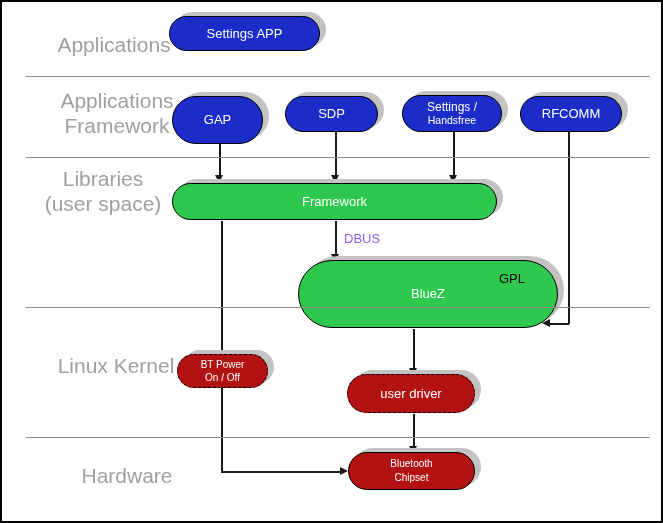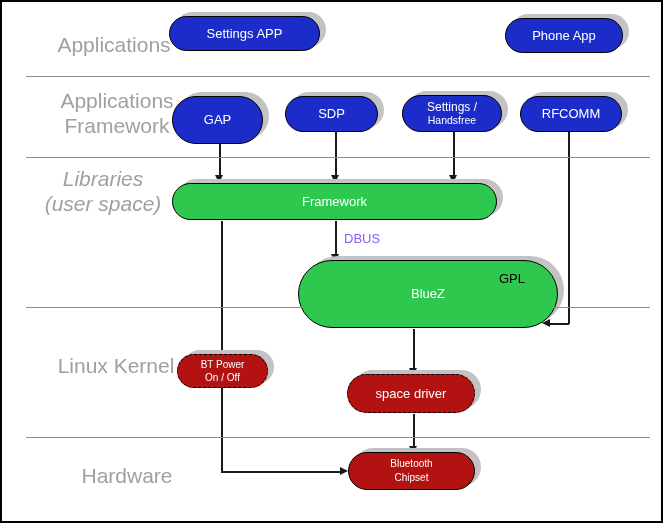--- a/index.html
+++ b/index.html
@@ -58,21 +58,21 @@
   <div class="divider" style="top:305px;"></div>
   <div class="divider" style="top:435px;"></div>
 
   <div class="layer-label" style="left:24px;top:30px;width:128px;">
     <div>Applications</div>
   </div>
   <div class="layer-label" style="left:20px;top:86px;width:142px;">
     <div>Applications</div>
     <div>Framework</div>
   </div>
-  <div class="layer-label" style="left:16px;top:164px;width:122px;font-style:italic;">
+  <div class="layer-label" style="left:16px;top:164px;width:122px;">
     <div>Libraries</div>
     <div>(user space)</div>
   </div>
   <div class="layer-label" style="left:24px;top:351px;width:132px;">
     <div>Linux Kernel</div>
   </div>
   <div class="layer-label" style="left:44px;top:461px;width:114px;">
     <div>Hardware</div>
   </div>
 
@@ -99,23 +99,20 @@
 
   <div class="vline" style="left:411px;top:327px;height:42px;"></div>
   <div class="ah down" style="left:407px;top:366px;"></div>
 
   <div class="vline" style="left:411px;top:412px;height:34px;"></div>
   <div class="ah down" style="left:407px;top:444px;"></div>
 
   <div class="pill blue" style="left:167px;top:14px;width:151px;height:35px;">
     <div>Settings APP</div>
   </div>
-  <div class="pill blue" style="left:503px;top:16px;width:118px;height:35px;">
-    <div>Phone App</div>
-  </div>
 
   <div class="pill blue" style="left:170px;top:94px;width:91px;height:48px;">
     <div>GAP</div>
   </div>
   <div class="pill blue" style="left:283px;top:94px;width:93px;height:36px;">
     <div>SDP</div>
   </div>
   <div class="pill blue" style="left:400px;top:93px;width:100px;height:37px;">
     <div style="font-size:12px;line-height:13px;">Settings /</div>
     <div class="sub">Handsfree</div>
@@ -130,21 +127,21 @@
   <div class="pill green" style="left:296px;top:258px;width:260px;height:68px;border-radius:34px;text-align:center;">
     <div class="badge-gpl">GPL</div>
     <div>BlueZ</div>
   </div>
 
   <div class="pill red dashed" style="left:175px;top:352px;width:91px;height:34px;font-size:10px;line-height:13px;text-align:center;">
     <div>BT Power</div>
     <div>On / Off</div>
   </div>
   <div class="pill red dashed" style="left:345px;top:372px;width:128px;height:39px;">
-    <div>space driver</div>
+    <div>user driver</div>
   </div>
 
   <div class="pill red" style="left:346px;top:450px;width:127px;height:38px;font-size:10px;line-height:14px;">
     <div>Bluetooth</div>
     <div>Chipset</div>
   </div>
 
 </div>
 
 </body></html>

